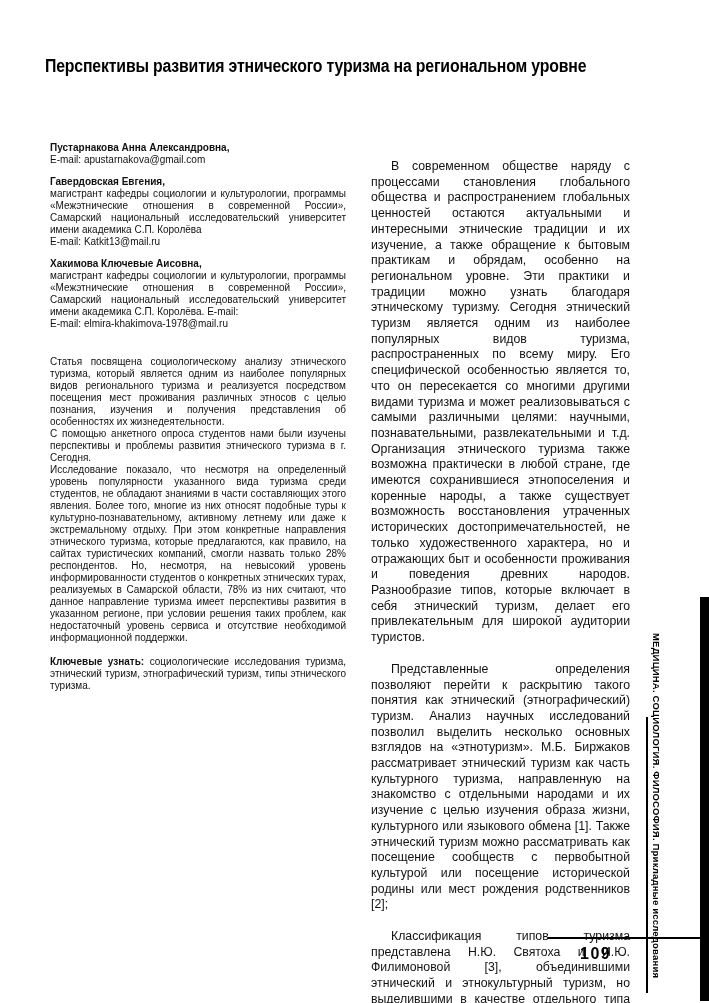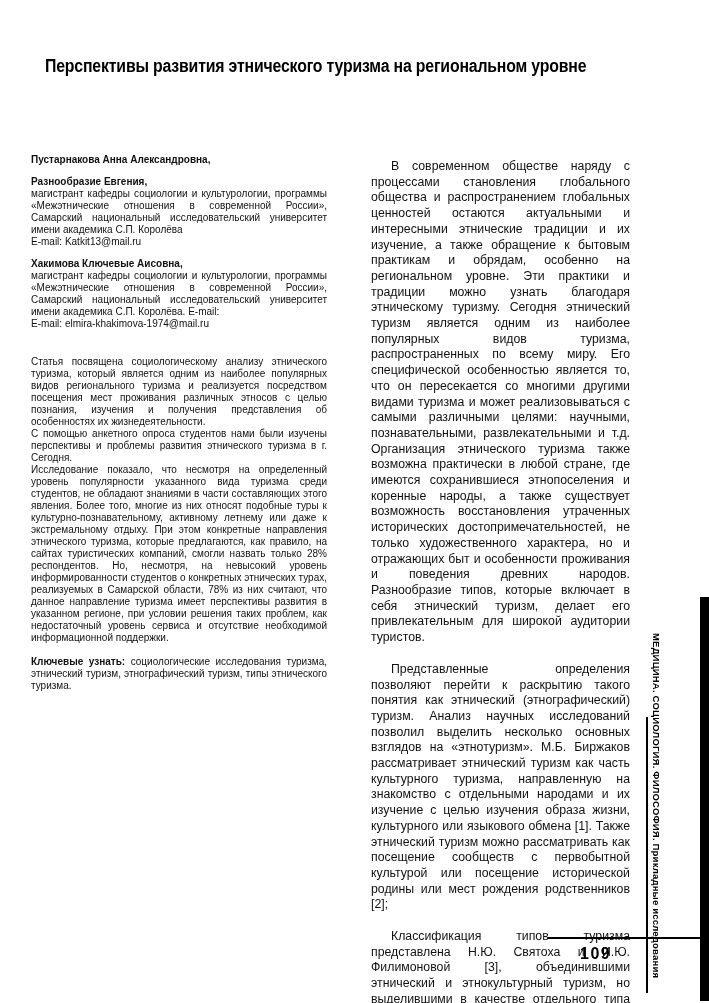--- a/index.html
+++ b/index.html
@@ -21,27 +21,26 @@
     font-size: 18px;
     font-weight: 700;
     color: #000;
     transform: scaleX(0.88);
     transform-origin: left top;
     white-space: nowrap;
     letter-spacing: -0.2px;
   }
   .left-col {
     position: absolute;
-    left: 31px;
+    left: 50px;
     top: 142px;
     width: 296px;
     font-size: 10px;
     line-height: 12px;
     text-align: justify;
-    margin-top: 12px;
   }
   .author { margin-bottom: 10px; }
   .author-name { font-weight: 700; }
   .abstract { margin-top: 26px; }
   .abstract p { margin: 0; }
   .keywords { margin-top: 12px; }
   .keywords .kw-label { font-weight: 700; }
   .right-col {
     position: absolute;
     left: 355px;
@@ -103,32 +102,33 @@
 <body>
 
 <div class="page">
 
   <h1 class="title">Перспективы развития этнического туризма на региональном уровне</h1>
 
   <div class="left-col">
 
     <div class="author">
       <div class="author-name">Пустарнакова Анна Александровна,</div>
+      <div class="author-email">E-mail: apustarnakova@gmail.com</div>
     </div>
 
     <div class="author">
-      <div class="author-name">Разнообразие Евгения,</div>
+      <div class="author-name">Гавердовская Евгения,</div>
       <div class="author-affiliation">магистрант кафедры социологии и культурологии, программы «Межэтнические отношения в современной России», Самарский национальный исследовательский университет имени академика С.П. Королёва</div>
       <div class="author-email">E-mail: Katkit13@mail.ru</div>
     </div>
 
     <div class="author">
       <div class="author-name">Хакимова Ключевые Аисовна,</div>
       <div class="author-affiliation">магистрант кафедры социологии и культурологии, программы «Межэтнические отношения в современной России», Самарский национальный исследовательский университет имени академика С.П. Королёва. E-mail:</div>
-      <div class="author-email">E-mail: elmira-khakimova-1974@mail.ru</div>
+      <div class="author-email">E-mail: elmira-khakimova-1978@mail.ru</div>
     </div>
 
     <div class="abstract">
       <p>Статья посвящена социологическому анализу этнического туризма, который является одним из наиболее популярных видов регионального туризма и реализуется посредством посещения мест проживания различных этносов с целью познания, изучения и получения представления об особенностях их жизнедеятельности.</p>
       <p>С помощью анкетного опроса студентов нами были изучены перспективы и проблемы развития этнического туризма в г. Сегодня.</p>
       <p>Исследование показало, что несмотря на определенный уровень популярности указанного вида туризма среди студентов, не обладают знаниями в части составляющих этого явления. Более того, многие из них относят подобные туры к культурно-познавательному, активному летнему или даже к экстремальному отдыху. При этом конкретные направления этнического туризма, которые предлагаются, как правило, на сайтах туристических компаний, смогли назвать только 28% респондентов. Но, несмотря, на невысокий уровень информированности студентов о конкретных этнических турах, реализуемых в Самарской области, 78% из них считают, что данное направление туризма имеет перспективы развития в указанном регионе, при условии решения таких проблем, как недостаточный уровень сервиса и отсутствие необходимой информационной поддержки.</p>
     </div>
 
     <div class="keywords">
       <span class="kw-label">Ключевые узнать:</span><span> социологические исследования туризма, этнический туризм, этнографический туризм, типы этнического туризма.</span>

